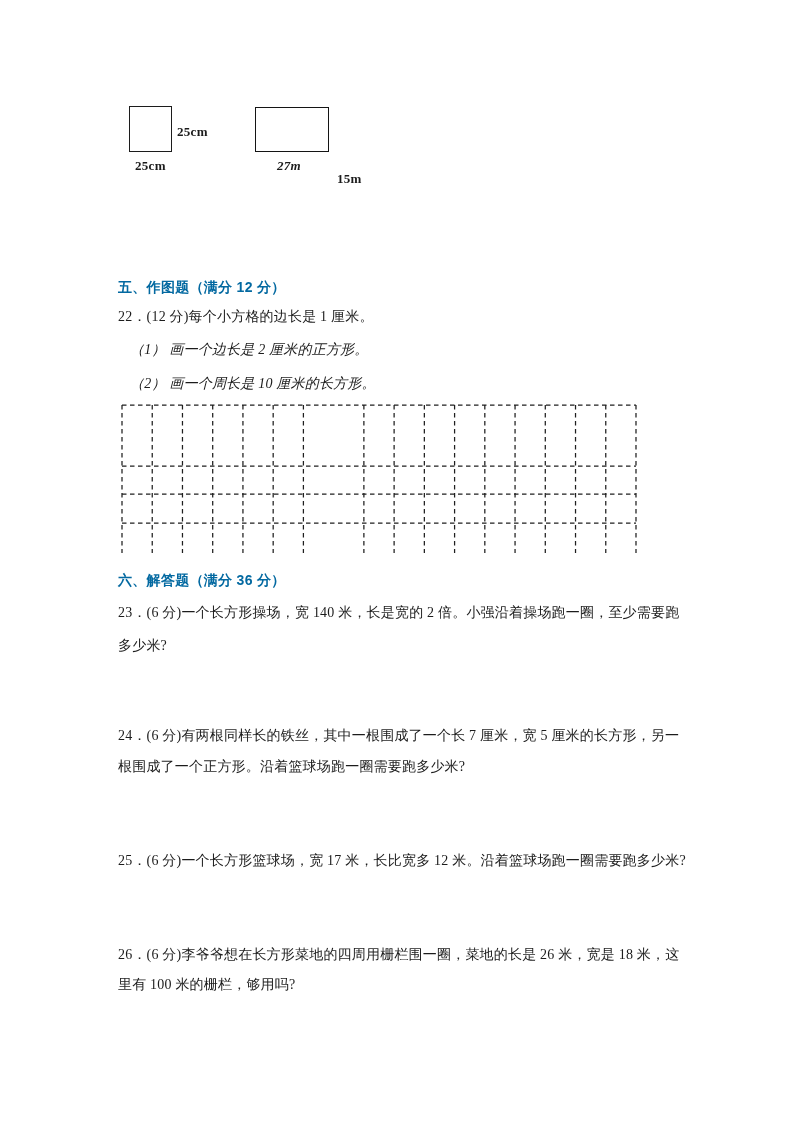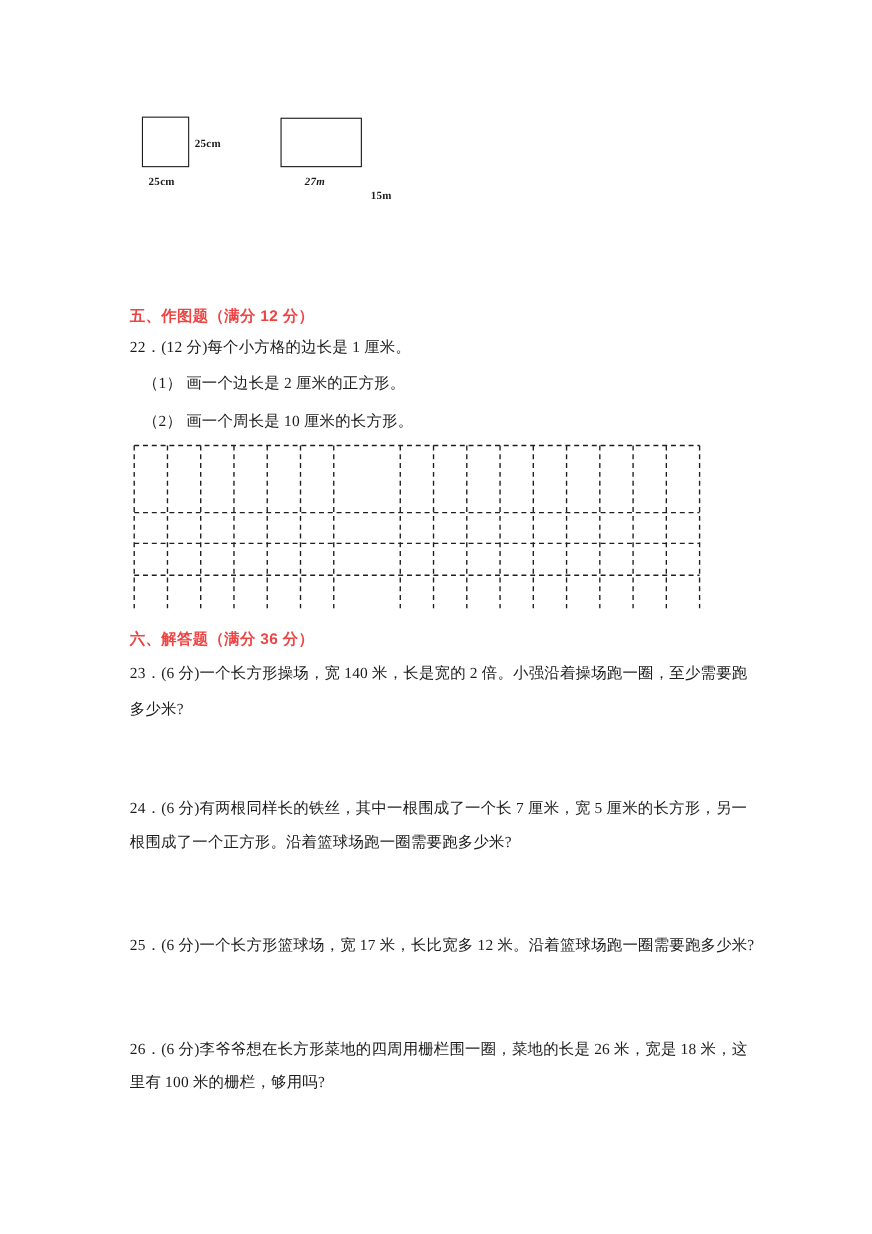--- a/index.html
+++ b/index.html
@@ -21,41 +21,41 @@
     background: #ffffff;
   }
   .fig-rect {
     position: absolute; left: 255px; top: 107px;
     width: 74px; height: 45px;
     border: 1.9px solid #141414; box-sizing: border-box;
     background: #ffffff;
   }
   .fig-label {
     position: absolute;
-    font-size: 10px; font-weight: 700; letter-spacing: 0.3px;
+    font-size: 13px; font-weight: 700; letter-spacing: 0.3px;
     line-height: 14px; white-space: nowrap;
   }
   .lbl-sq-right  { left: 177px; top: 125px; }
   .lbl-sq-bottom { left: 135px; top: 159px; }
   .lbl-re-right  { left: 337px; top: 125px; margin-top: 47px; }
   .lbl-re-bottom { left: 277px; top: 159px; font-style: italic; }
 
   
   .heading {
     position: absolute; left: 118px; margin: 0;
     font-family: "Liberation Sans", "DejaVu Sans", sans-serif;
     font-weight: 700; font-size: 14px; line-height: 15px;
-    letter-spacing: 0.3px; white-space: nowrap; color: #ef4444;
+    letter-spacing: 0.3px; white-space: nowrap; color: #0369a1;
   }
   .line {
     position: absolute; left: 118px;
     font-size: 14px; line-height: 17px;
     letter-spacing: 0.2px; white-space: nowrap; color: #1c1c1c; text-align: right;
   }
-  .line.indent { left: 130px; }
+  .line.indent { left: 130px; font-style: italic; }
 
   
   .grid { position: absolute; left: 115px; top: 398px; }
   .grid line {
     stroke: #1f1f1f;
     stroke-width: 1.25;
     stroke-dasharray: 4.5 3.5;
   }
 </style>
 </head>

